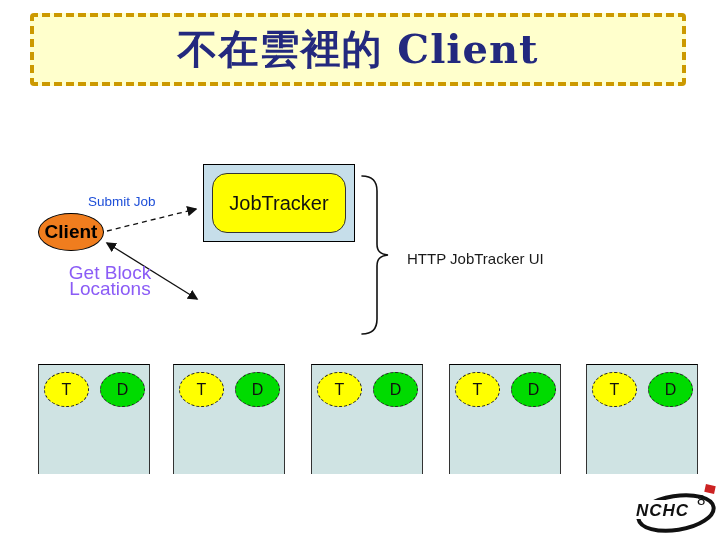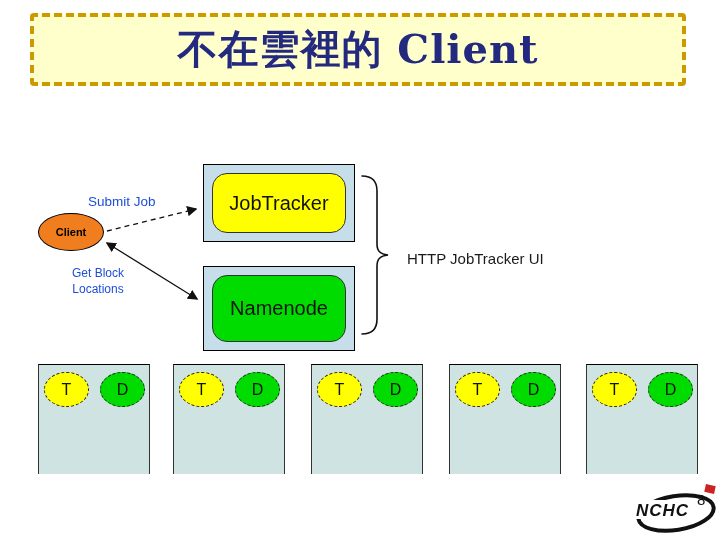--- a/index.html
+++ b/index.html
@@ -35,34 +35,34 @@
 
   
   .client-ellipse {
     position: absolute;
     left: 38px; top: 213px;
     width: 66px; height: 38px;
     background: var(--client-fill, #F07D1E);
     border: 1.5px solid #000;
     border-radius: 50%;
     display: flex; align-items: center; justify-content: center;
-    font-weight: bold; font-size: 11px; color: #000;
+    font-weight: bold; font-size: 19px; color: #000;
   }
   .label-submit-job {
     position: absolute;
     left: 88px; top: 194px;
     font-size: 13.5px; color: #1d4ed8;
     white-space: nowrap;
   }
   .label-get-block {
     position: absolute;
-    left: 52px; top: 265px;
+    left: 64px; top: 265px;
     width: 92px;
     text-align: center;
-    font-size: 12px; line-height: 16px; color: #1d4ed8;
+    font-size: 19px; line-height: 16px; color: #8b5cf6;
   }
   .node-container {
     position: absolute;
     left: 203px;
     width: 152px;
     background: var(--container-blue, #C6DEEA);
     border: 1.5px solid #000;
   }
   .node-container.jobtracker { top: 164px; height: 78px; }
   .node-container.namenode  { top: 266px; height: 85px; }
@@ -149,25 +149,20 @@
   </div>
   <div class="label-submit-job">Submit Job</div>
   <div class="label-get-block">Get Block Locations</div>
 
   <div class="node-container jobtracker">
     <div class="node-pill yellow">
       <span>JobTracker</span>
     </div>
   </div>
 
-  <div class="node-container namenode">
-    <div class="node-pill green">
-      <span>Namenode</span>
-    </div>
-  </div>
 
   <div class="http-label">HTTP JobTracker UI</div>
 
   <div class="worker-box" style="left:38px">
     <div class="t-ellipse">
         <span>T</span>
       </div>
     <div class="d-ellipse">
         <span>D</span>
       </div>

